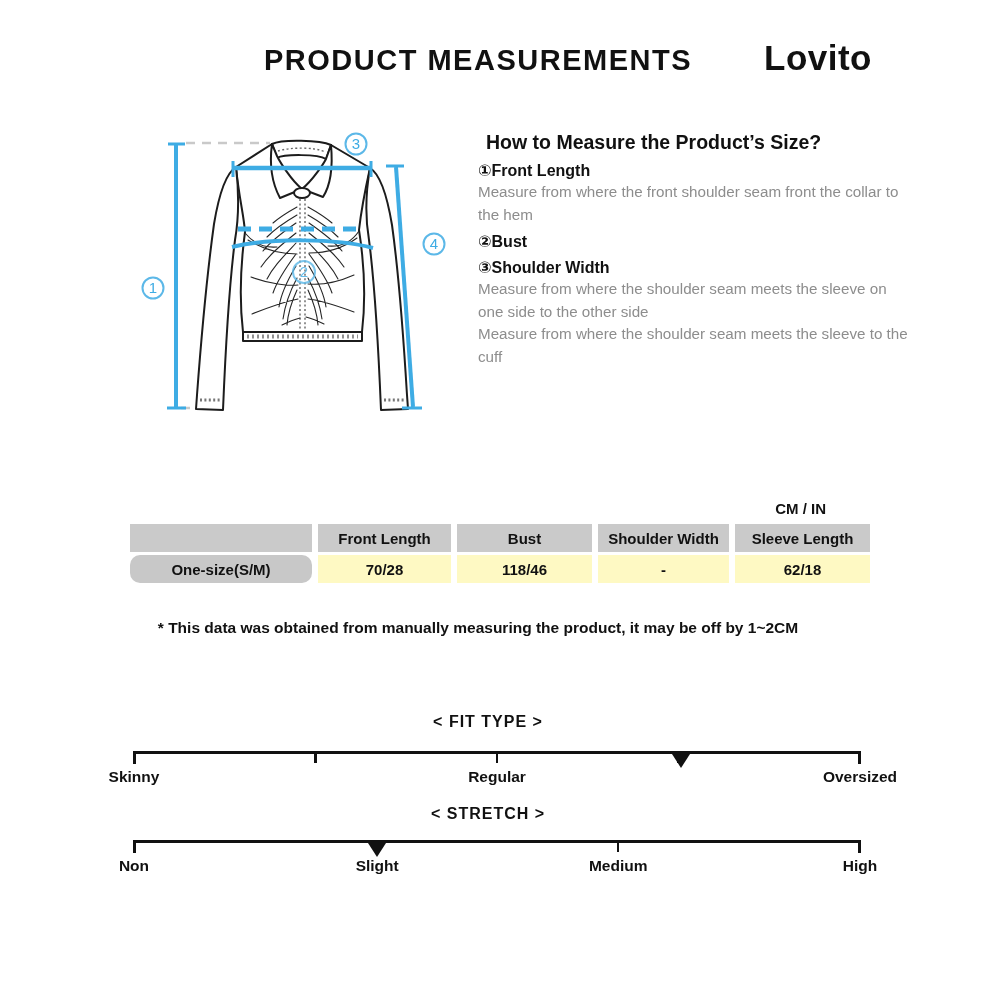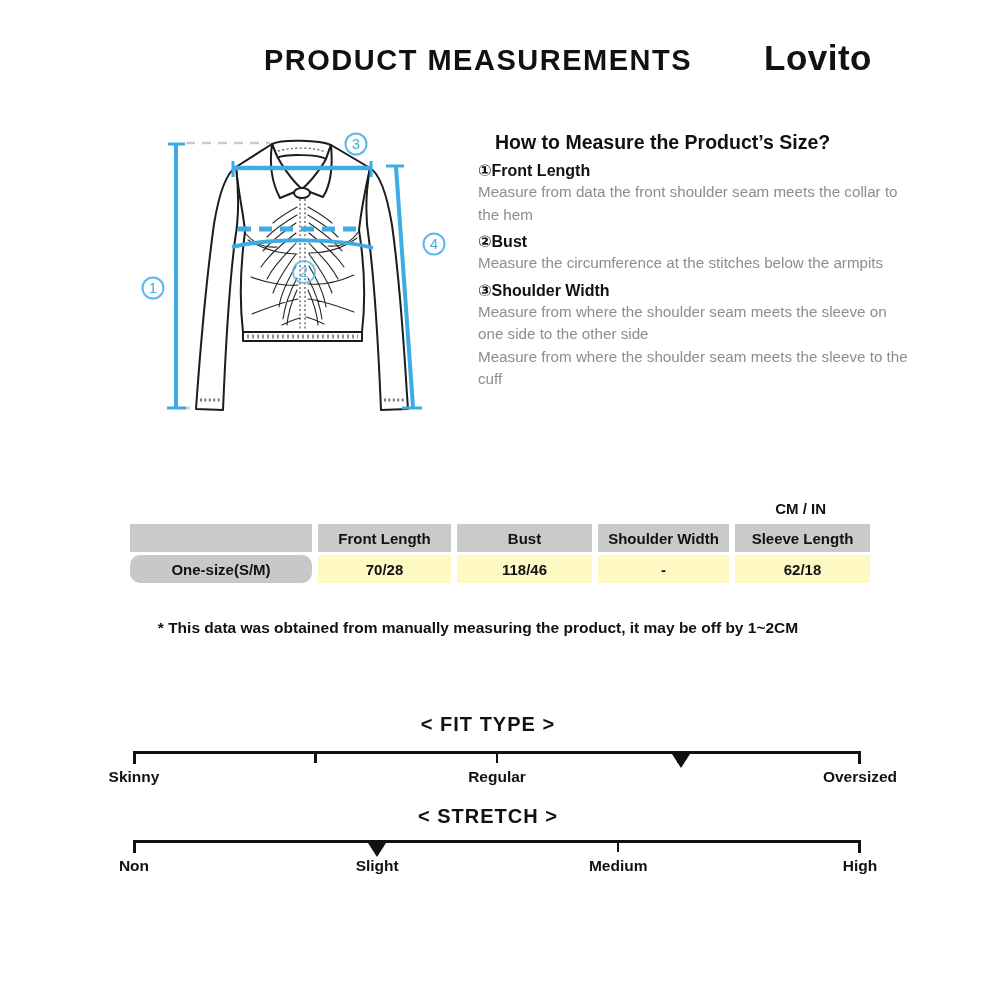--- a/index.html
+++ b/index.html
@@ -22,40 +22,40 @@
   .cuffstitch{stroke:#777;stroke-width:3;fill:none;stroke-dasharray:2 2.4;}
   .blue{stroke:var(--accent,#3EACE4);fill:none;}
   .bluecap{stroke:var(--accent,#3EACE4);stroke-width:3;fill:none;}
   .graydash{stroke:#c9c9c9;stroke-width:2.4;fill:none;stroke-dasharray:9 7;}
   .callout-circle{stroke:#5cb8e8;stroke-width:2;fill:none;}
   .callout-num{fill:var(--accent,#3EACE4);font-size:15px;font-weight:400;
     font-family:"Liberation Sans","DejaVu Sans",sans-serif;text-anchor:middle;}
 
   
   .howto{position:absolute;left:478px;top:129px;width:436px;}
-  .howto h2{margin:0 0 6px 17px;font-size:19.5px;font-weight:700;line-height:26px;}
+  .howto h2{margin:0 0 6px 8px;font-size:19.5px;font-weight:700;line-height:26px;}
   .step-name{margin:6px 0 0 0;font-size:16px;font-weight:700;line-height:20px;}
   .step-desc{margin:0;font-size:15.2px;line-height:22.5px;color:#8d8d8d;}
 
   
   .units{position:absolute;top:500px;right:130px;font-size:15px;font-weight:700;}
   .sizetable{position:absolute;left:130px;top:524px;width:740px;display:grid;
     grid-template-columns:182px 133px 135px 131px 135px;gap:3px 6px;}
   .cell{height:28px;line-height:29px;text-align:center;font-size:15px;overflow:hidden;}
   .hcell{background:#cacaca;font-weight:700;}
   .rowlabel{background:#c8c8c8;font-weight:600;border-radius:10px;}
   .vcell{background:#fef9c3;font-weight:700;}
 
   
   .footnote{position:absolute;top:619px;left:0;right:0;text-align:center;
     font-size:15.5px;font-weight:700;}
 
   
   .scale-title{position:absolute;left:0;right:0;text-align:center;
-    font-size:20px;font-weight:800;letter-spacing:1px;margin-left:20px;}
+    font-size:16px;font-weight:800;letter-spacing:1px;margin-left:20px;}
   #fit-title{top:713px;} #stretch-title{top:805px;}
   .scale{position:absolute;left:134px;width:726px;height:0;}
   #fit-scale{top:751px;} #stretch-scale{top:840px;}
   .sbar{position:absolute;left:-1px;right:-1px;top:0;height:3px;background:#111;}
   .endcap{position:absolute;top:0;width:3px;height:13px;background:#111;}
   .tick{position:absolute;top:2px;width:2.5px;height:10px;background:#111;}
   .marker{position:absolute;top:3px;width:0;height:0;
     border-left:9px solid transparent;border-right:9px solid transparent;border-top:14px solid #111;}
   .slabel{position:absolute;top:17px;transform:translateX(-50%);
     font-size:15.5px;font-weight:700;white-space:nowrap;}
@@ -140,24 +140,23 @@
     <g>
       <circle class="callout-circle" cx="304" cy="134" r="10.5"></circle>
       <text class="callout-num" x="304" y="139">4</text>
     </g>
   </svg>
 
   <div class="howto">
     <h2>How to Measure the Product’s Size?</h2>
 
     <p class="step-name"><span>①</span><span>Front Length</span></p>
-    <p class="step-desc">Measure from data the front shoulder seam meets the collar to the hem</p>
+    <p class="step-desc">Measure from where the front shoulder seam front the collar to the hem</p>
 
     <p class="step-name"><span>②</span><span>Bust</span></p>
-    <p class="step-desc">Measure the circumference at the stitches below the armpits</p>
 
     <p class="step-name"><span>③</span><span>Shoulder Width</span></p>
     <p class="step-desc">Measure from where the shoulder seam meets the sleeve on one side to the other side</p>
 
     <p class="step-desc">Measure from where the shoulder seam meets the sleeve to the cuff</p>
   </div>
 
   <div class="units">CM / IN</div>
   <div class="sizetable">
     <div class="cell hcell"></div>

